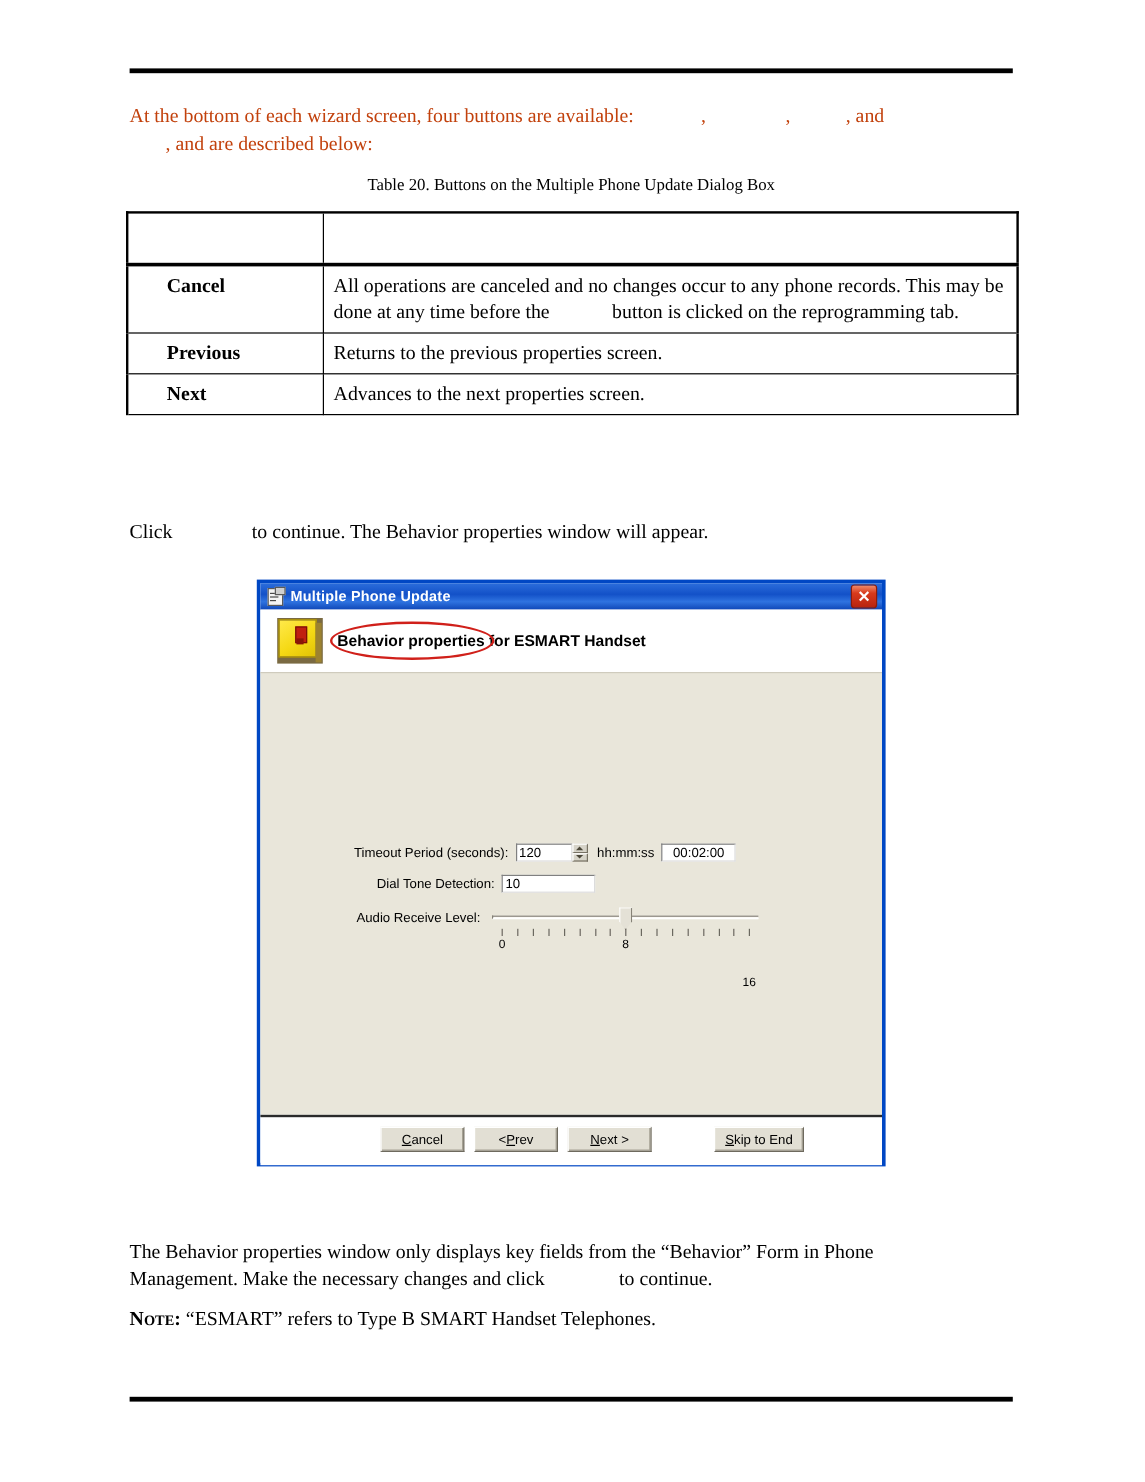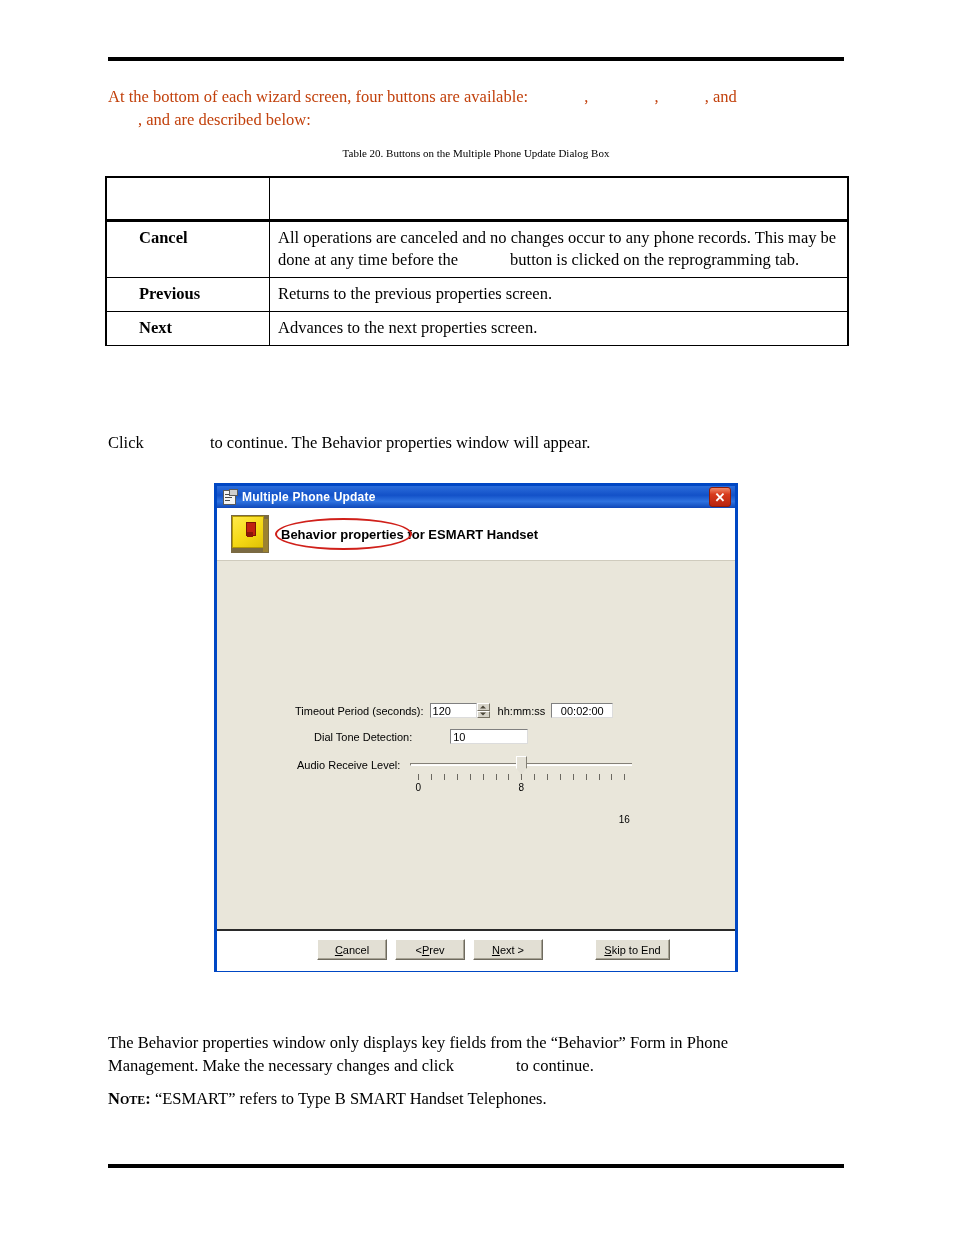--- a/index.html
+++ b/index.html
@@ -42,21 +42,21 @@
   .gap-sm { width: 42px; }
   .gap-md { width: 52px; }
   .gap-lg { width: 62px; }
 
   .table-caption {
     position: absolute;
     left: 108px;
     top: 147px;
     width: 736px;
     text-align: center;
-    font-size: 11px;
+    font-size: 14px;
   }
 
   
   .btn-table {
     position: absolute;
     left: 105px;
     top: 176px;
     width: 744px;
     border-collapse: collapse;
     table-layout: fixed;
@@ -240,21 +240,21 @@
   }
 
   .field-row {
     position: absolute;
     display: flex;
     align-items: center;
     font-size: 11px;
     color: #000;
   }
   .row-timeout { left: 78px; top: 142px; }
-  .row-dialtone { left: 97px; top: 168px; gap: 32px; }
+  .row-dialtone { left: 97px; top: 168px; }
   .row-audio { left: 80px; top: 197px; }
 
   .field-label { white-space: nowrap; margin-right: 6px; }
 
   .txt-input {
     background: #ffffff;
     border: 1px solid #808080;
     border-right-color: #dcdcdc;
     border-bottom-color: #dcdcdc;
     font-size: 11px;

